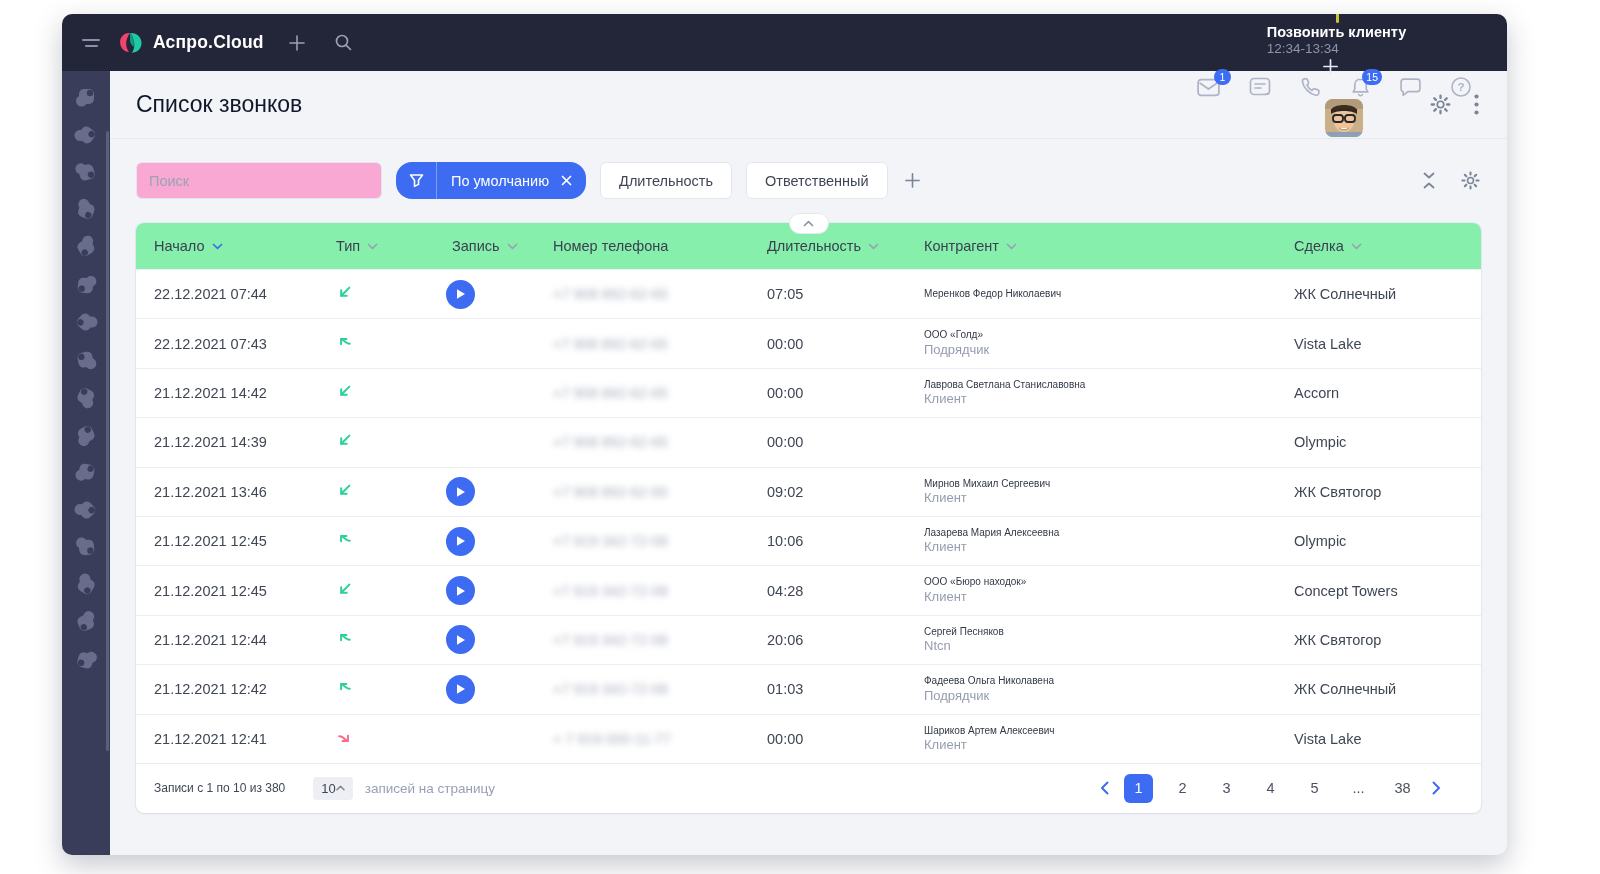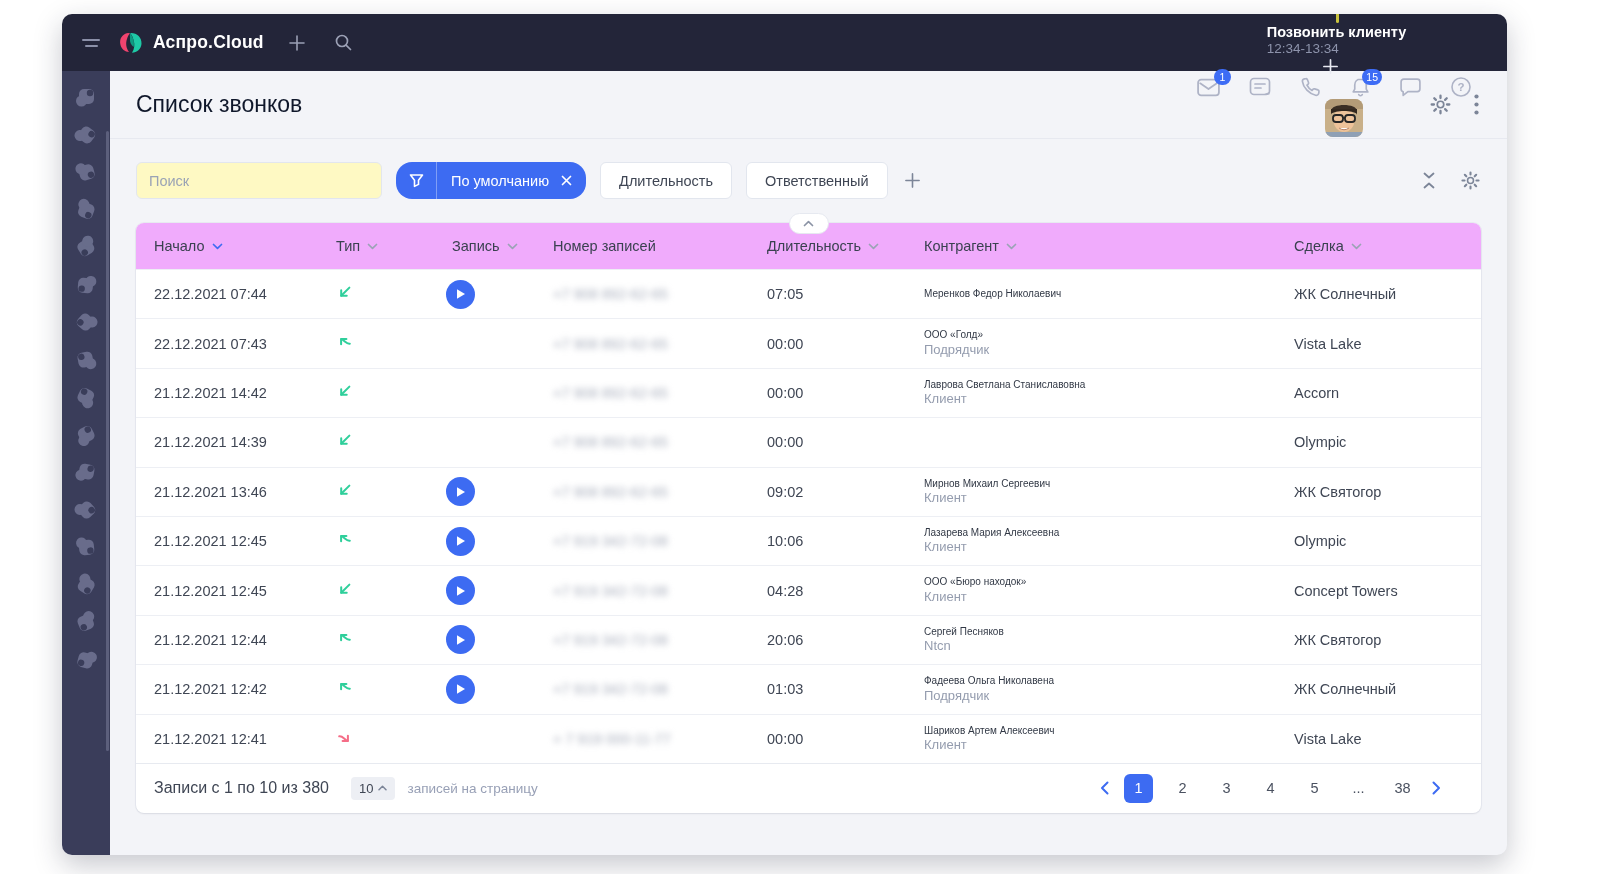--- a/index.html
+++ b/index.html
@@ -43,55 +43,55 @@
   .side-ic { width:24px; height:24px; opacity:.92; flex:none; cursor:pointer; }
   .side-scroll { position:absolute; right:1px; top:60px; width:3px; height:620px; border-radius:2px; background:#5c5f7c; }
 
   .content { flex:1; padding:0 26px; position:relative; }
   .page-header { height:68px; display:flex; align-items:center; margin:0 -26px; padding:0 28px 0 26px; border-bottom:1px solid #e7e9f0; }
   .page-title { font-size:23px; color:#0f172a; font-weight:500; }
   .ph-actions { margin-left:auto; display:flex; align-items:center; gap:22px; color:#7c8598; }
 
   
   .filter-row { margin-top:23px; display:flex; align-items:center; }
-  .search-box { width:246px; height:37px; background:#fef9c3; border:1px solid #e2e6ee; border-radius:6px;
+  .search-box { width:246px; height:37px; background:#f9a8d4; border:1px solid #e2e6ee; border-radius:6px;
     font-size:14.5px; color:#3f4654; padding:0 12px; outline:none; }
   .search-box::placeholder { color:#9aa3b5; }
   .chip { margin-left:14px; height:37px; background:#3d6bf2; border-radius:16px; display:flex; align-items:stretch; color:#fff; cursor:pointer; overflow:hidden; }
   .chip .funnel { width:41px; display:flex; align-items:center; justify-content:center; border-right:1px solid rgba(255,255,255,.35); }
   .chip .lbl { display:flex; align-items:center; padding:0 12px 0 14px; font-size:14.5px; }
   .chip .x { display:flex; align-items:center; padding-right:14px; font-size:14px; }
   .fbtn { margin-left:14px; height:37px; background:#fff; border:1px solid #e2e6ee; border-radius:6px;
     padding:0 18px; font-size:14.5px; color:#3f4654; cursor:pointer; }
   .add-filter { margin-left:16px; color:#7c8598; }
   .fr-right { margin-left:auto; display:flex; align-items:center; gap:24px; color:#7c8598; }
 
   
   .card { position:relative; margin-top:24px; background:#fff; border-radius:8px;
     box-shadow:0 1px 2px rgba(24,30,55,.08), 0 0 0 1px rgba(228,231,240,.7); }
   .collapse-pill { position:absolute; top:-10px; left:50%; transform:translateX(-50%);
     width:40px; height:21px; background:#fff; border:1px solid #e6e9f0; border-radius:11px;
     display:flex; align-items:center; justify-content:center; color:#8b93a5; cursor:pointer; }
   .grid { display:grid; grid-template-columns:182px 116px 101px 214px 157px 370px 1fr; align-items:center; }
-  .thead { height:46px; background:#f0abfc; border-radius:8px 8px 0 0; }
+  .thead { height:46px; background:#86efac; border-radius:8px 8px 0 0; }
   .th { display:flex; align-items:center; gap:7px; padding-left:18px; font-size:14.5px; color:#3a4150; cursor:pointer; }
   .th .sort { color:#9aa3b5; display:flex; }
   .th .sort.active { color:#3d6bf2; }
   .trow { min-height:49.4px; border-top:1px solid #edeff4; }
   .cell { padding-left:18px; font-size:14.5px; color:#3f4654; }
   .cell.phone { color:#a8aebc; filter:blur(3px); }
   .cp-name { font-size:10px; color:#313845; line-height:1.35; }
   .cp-sub { font-size:13px; color:#949cae; line-height:1.3; }
   .play { width:29px; height:29px; border-radius:50%; background:#3d6bf2; border:none; cursor:pointer;
     display:flex; align-items:center; justify-content:center; margin-left:12px; }
 
   
   .tfoot { height:50px; border-top:1px solid #e7eaf0; display:flex; align-items:center; padding:0 18px; }
-  .records-info { font-size:16px; color:#3f4654; }
-  .per-page { margin-left:22px; display:flex; align-items:center; gap:5px; background:#edeff4;
+  .records-info { font-size:12px; color:#3f4654; }
+  .per-page { margin-left:28px; display:flex; align-items:center; background:#edeff4;
     border-radius:4px; padding:4px 8px; font-size:13px; color:#3f4654; cursor:pointer; }
   .per-page-label { margin-left:12px; font-size:13.5px; color:#98a0b6; }
   .pager { margin-left:auto; display:flex; align-items:center; gap:15px; margin-right:22px; }
   .pg { min-width:29px; height:29px; display:flex; align-items:center; justify-content:center;
     font-size:14.5px; color:#4a5160; border-radius:6px; cursor:pointer; background:none; border:none; }
   .pg.active { background:#3d6bf2; color:#fff; }
   .pg.ellipsis { cursor:default; color:#4a5160; }
   .pg-arrow { color:#3d6bf2; display:flex; cursor:pointer; background:none; border:none; }
 </style>
 </head>
@@ -408,21 +408,21 @@
             </div>
             <div class="th">
               <span>Запись</span>
               <span class="sort">
                 <svg width="11" height="7" viewBox="0 0 11 7">
                   <path d="M1.5 1.5 L5.5 5.3 L9.5 1.5" fill="none" stroke="currentColor" stroke-width="1.7" stroke-linecap="round" stroke-linejoin="round"></path>
                 </svg>
               </span>
             </div>
             <div class="th">
-              <span>Номер записей</span>
+              <span>Номер телефона</span>
             </div>
             <div class="th">
               <span>Длительность</span>
               <span class="sort">
                 <svg width="11" height="7" viewBox="0 0 11 7">
                   <path d="M1.5 1.5 L5.5 5.3 L9.5 1.5" fill="none" stroke="currentColor" stroke-width="1.7" stroke-linecap="round" stroke-linejoin="round"></path>
                 </svg>
               </span>
             </div>
             <div class="th">

